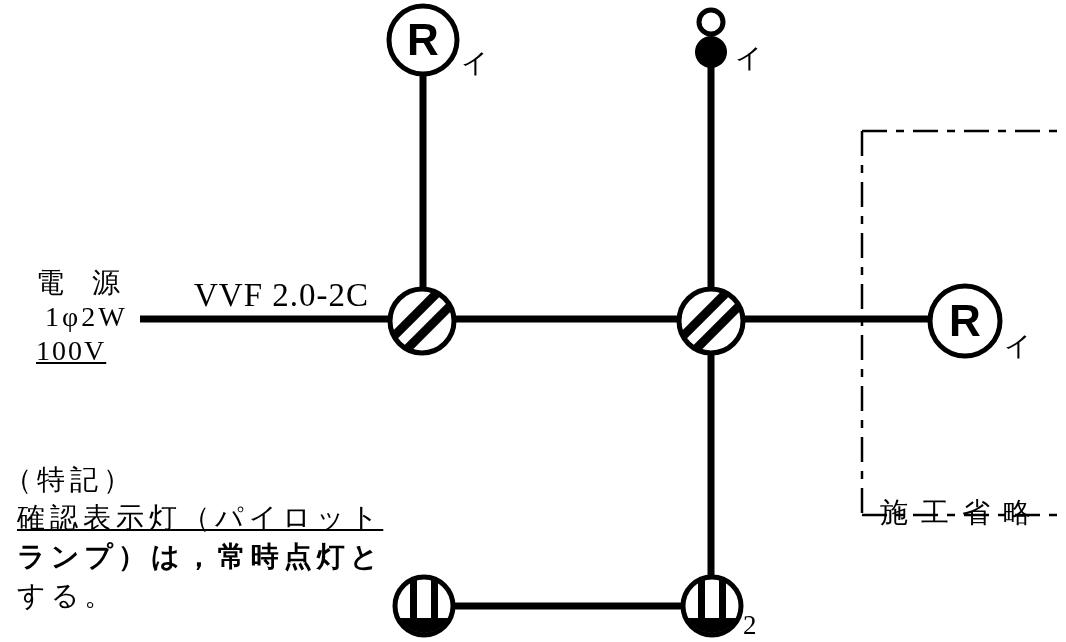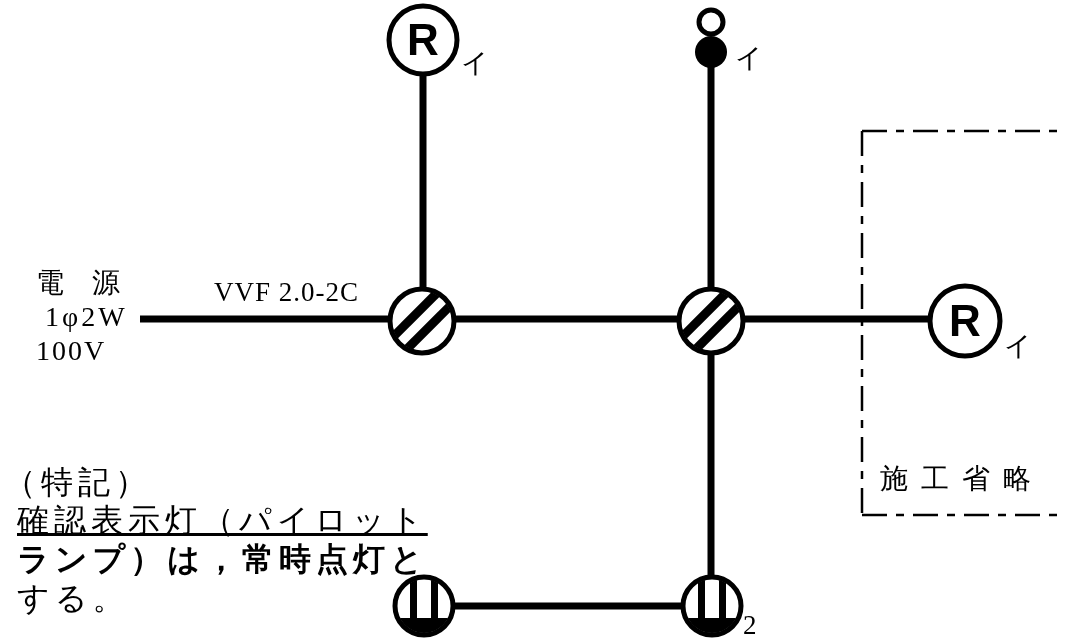--- a/index.html
+++ b/index.html
@@ -3,29 +3,29 @@
 <meta charset="utf-8">
 <style>
   html,body{margin:0;padding:0;background:#fff;}
   #screen{
     position:relative;width:1066px;height:642px;background:#ffffff;
     overflow:hidden;font-family:"Liberation Serif","DejaVu Serif",serif;color:#000;
   }
   #wiring-svg{position:absolute;left:0;top:0;}
   .txt{position:absolute;white-space:pre;color:#000;}
   .power-txt{font-size:28px;line-height:33px;}
-  .cable-txt{font-size:27px;letter-spacing:1px;margin-left:20px;}
+  .cable-txt{font-size:33px;letter-spacing:1px;}
   .r-letter{
     font-family:"Liberation Sans","DejaVu Sans",sans-serif;
     font-weight:bold;font-size:44px;text-align:center;line-height:52px;
   }
   .mark{font-size:27px;}
   .count-label{font-size:27px;}
   .omission-txt{font-size:28px;letter-spacing:13px;}
-  .note-txt{font-size:32px;letter-spacing:5px;}
+  .note-txt{font-size:28px;letter-spacing:5px;}
 </style>
 </head>
 <body>
 
 <div id="screen">
 
   <svg id="wiring-svg" width="1066" height="642" viewBox="0 0 1066 642">
     <defs>
       <clipPath id="clip-jb1">
           <circle cx="422" cy="321" r="30"></circle>
@@ -96,34 +96,34 @@
       <g clip-path="url(#clip-out2)">
         <rect x="683" y="618" width="58" height="17" fill="#000"></rect>
         <rect x="698" y="578" width="7" height="45" fill="#000"></rect>
         <rect x="719" y="578" width="7" height="45" fill="#000"></rect>
       </g>
     </g>
   </svg>
 
   <div class="txt power-txt" style="left:36px;top:266px;text-align:center;">電　源</div>
   <div class="txt power-txt" style="left:45px;top:300px;letter-spacing:3px;">1φ2W</div>
-  <div class="txt power-txt" style="left:36px;top:334px;letter-spacing:2px;">100V</div>
+  <div class="txt power-txt" style="left:36px;top:334px;letter-spacing:2px;text-decoration:underline;">100V</div>
 
   <div class="txt cable-txt" style="left:194px;top:277px;">VVF 2.0-2C</div>
 
   <div class="txt r-letter" style="left:399px;top:14px;width:48px;">R</div>
   <div class="txt r-letter" style="left:941px;top:295px;width:48px;">R</div>
 
   <div class="txt mark" style="left:461px;top:45px;">イ</div>
   <div class="txt mark" style="left:735px;top:40px;">イ</div>
   <div class="txt mark" style="left:1004px;top:328px;">イ</div>
 
   <div class="txt count-label" style="left:743px;top:610px;">2</div>
 
-  <div class="txt omission-txt" style="left:880px;top:460px;">施工省略</div>
+  <div class="txt omission-txt" style="left:880px;top:494px;">施工省略</div>
 
   <div>
     <div class="txt note-txt" style="left:4px;top:461px;">（特記）</div>
     <div class="txt note-txt" style="left:17px;top:499px;text-decoration:underline;">確認表示灯（パイロット</div>
     <div class="txt note-txt" style="left:17px;top:538px;font-weight:bold;">ランプ）は，常時点灯と</div>
     <div class="txt note-txt" style="left:17px;top:577px;">する。</div>
   </div>
 
 </div>
 

